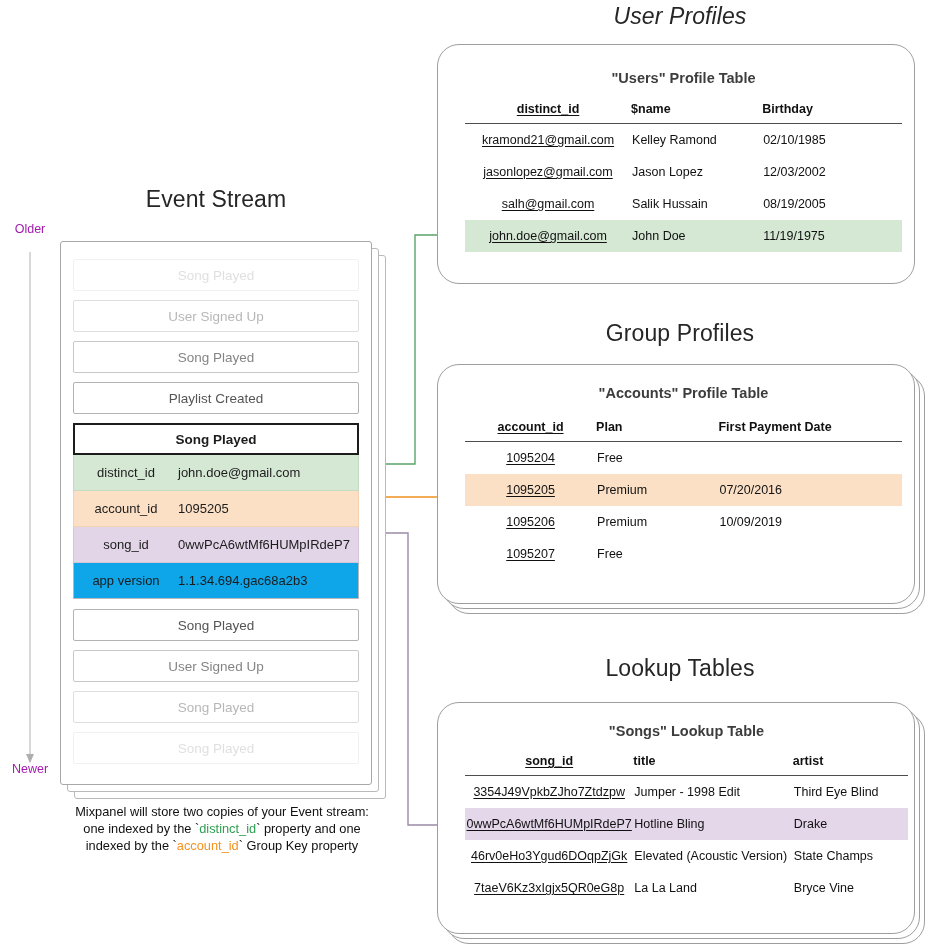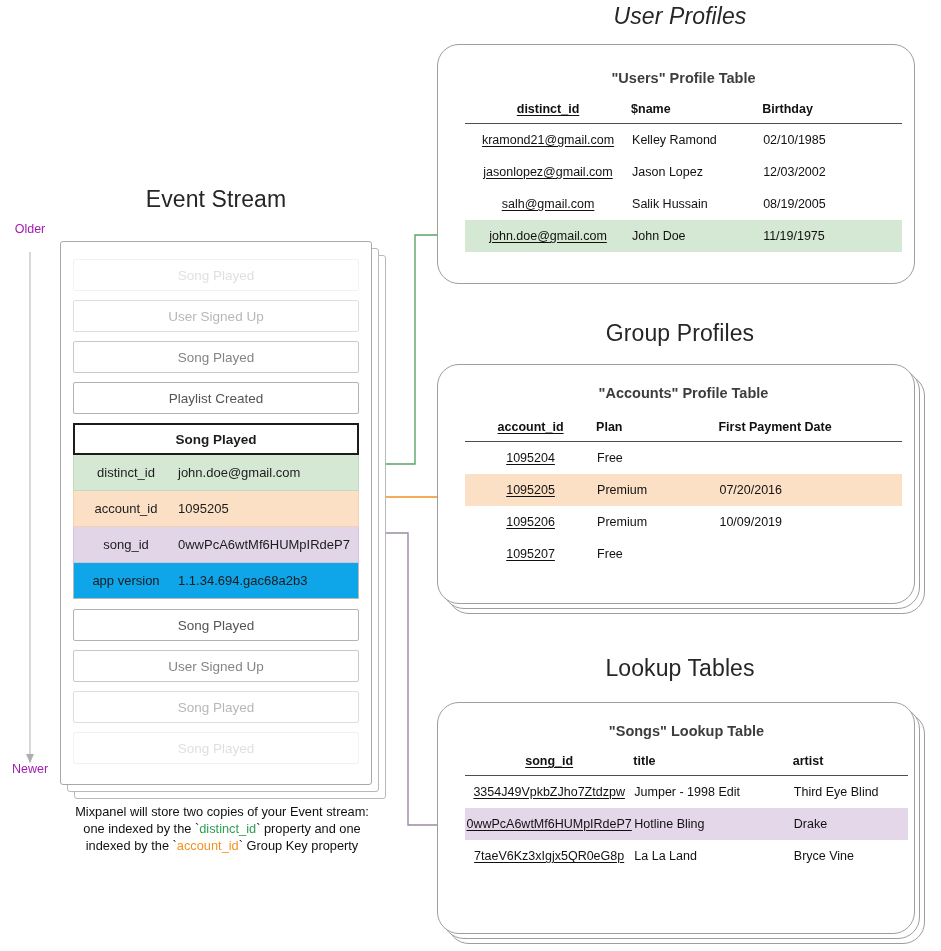--- a/index.html
+++ b/index.html
@@ -294,19 +294,24 @@
           <td class="key" style="text-align: center;">3354J49VpkbZJho7Ztdzpw</td>
           <td style="text-align: left;">Jumper - 1998 Edit</td>
           <td style="text-align: left;">Third Eye Blind</td>
         </tr>
         <tr class="hl-purple">
           <td class="key" style="text-align: center;">0wwPcA6wtMf6HUMpIRdeP7</td>
           <td style="text-align: left;">Hotline Bling</td>
           <td style="text-align: left;">Drake</td>
         </tr>
         <tr class="">
+          <td class="key" style="text-align: center;">46rv0eHo3Ygud6DOqpZjGk</td>
+          <td style="text-align: left;">Elevated (Acoustic Version)</td>
+          <td style="text-align: left;">State Champs</td>
+        </tr>
+        <tr class="">
           <td class="key" style="text-align: center;">7taeV6Kz3xIgjx5QR0eG8p</td>
           <td style="text-align: left;">La La Land</td>
           <td style="text-align: left;">Bryce Vine</td>
         </tr>
       </tbody>
     </table>
 </div>
 
 </body></html>

